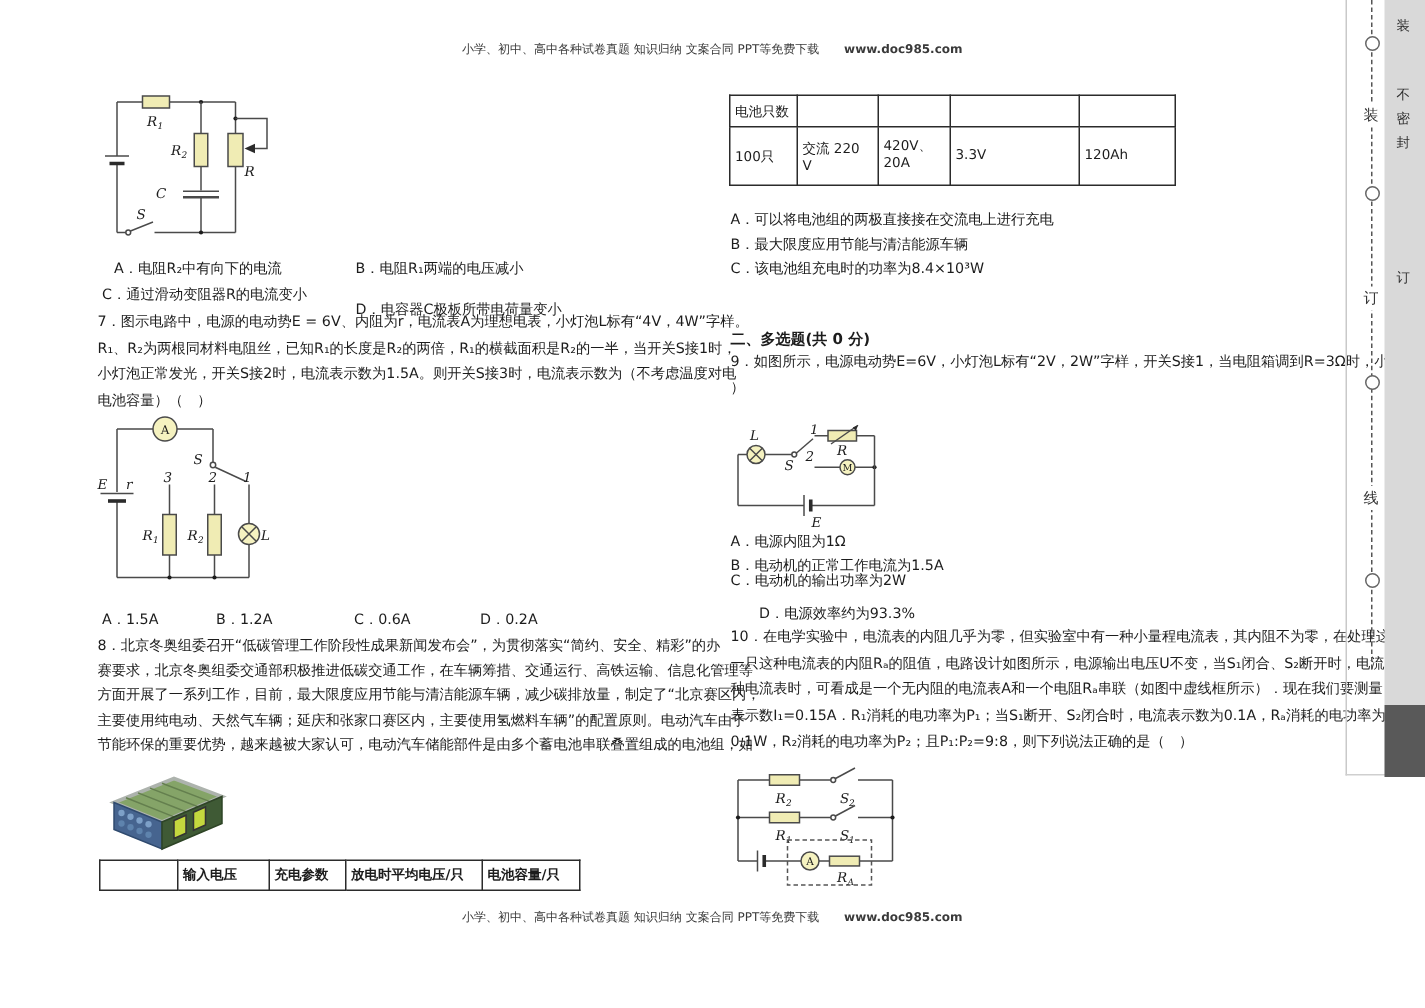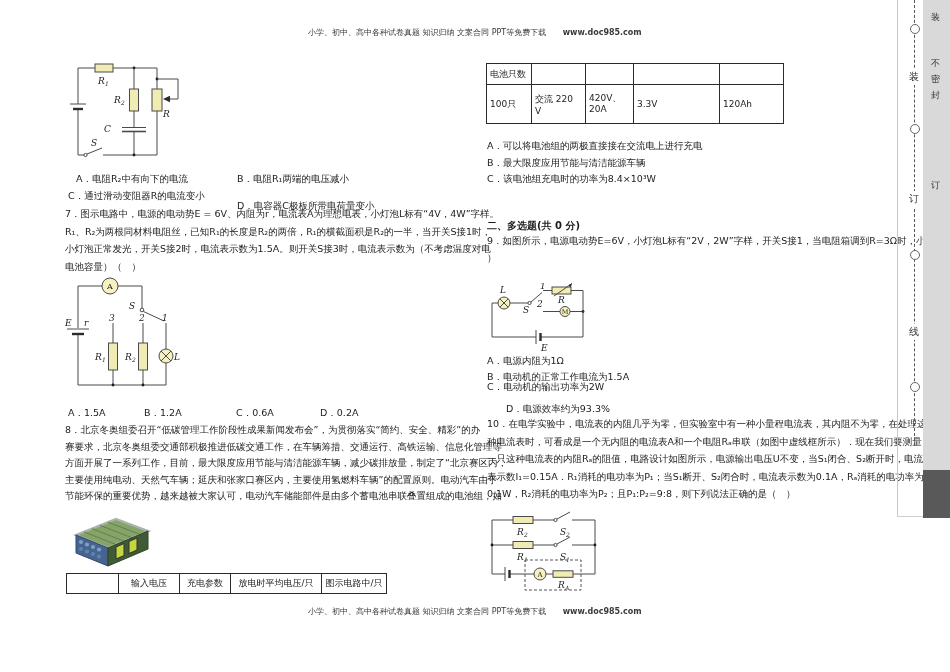--- a/index.html
+++ b/index.html
@@ -7,21 +7,21 @@
         font-family:"DejaVu Sans",sans-serif;color:#1c1c1c;}
   .abs{position:absolute;}
   .t{position:absolute;white-space:nowrap;font-size:9.5px;color:#1c1c1c;}
   .small{font-size:8px;color:#3a3a3a;}
   .para div{height:17.5px;white-space:nowrap;font-size:9.5px;}
   .para.lh165 div{height:16.5px;}
   .bold{font-weight:bold;}
   table{border-collapse:collapse;table-layout:fixed;}
   td{border:1px solid #2b2b2b;font-size:9px;color:#1c1c1c;padding:0 3px;overflow:hidden;}
   .spec td{text-align:left;vertical-align:middle;}
-  .params td{text-align:center;vertical-align:middle;}
+  .params td{text-align:left;vertical-align:middle;font-weight:bold;}
   .prewrap{white-space:pre-line;line-height:11px;}
   svg text{fill:#1c1c1c;}
   .lbl{font-family:"DejaVu Serif",serif;font-style:italic;font-size:9px;}
   .lbs{font-family:"DejaVu Serif",serif;font-style:italic;font-size:6px;}
   .sym{font-family:"DejaVu Serif",serif;font-size:8px;}
   .wire{stroke:#4a4a4a;stroke-width:1;fill:none;}
   .thick{stroke:#2b2b2b;stroke-width:2.4;fill:none;}
   .res{fill:#f0ecb4;stroke:#4a4a4a;stroke-width:1;}
   .dev{fill:#f5f2c0;stroke:#4a4a4a;stroke-width:1;}
   .dot{fill:#1c1c1c;}
@@ -144,21 +144,21 @@
     <polygon points="63,26.5 71,23 71,35 63,38.5" fill="#c4d83e" stroke="#333"></polygon>
   </svg>
 
   <table class="abs params" style="left:66px;top:573px;">
     <tbody>
         <tr style="height:20px;">
       <td style="width:45px;"></td>
       <td style="width:54px;">输入电压</td>
       <td style="width:44px;">充电参数</td>
       <td style="width:84px;">放电时平均电压/只</td>
-      <td style="width:58px;">图示电路中/只</td>
+      <td style="width:58px;">电池容量/只</td>
     </tr>
   </tbody>
     </table>
 
   <table class="abs spec" style="left:486px;top:63px;">
     <tbody>
         <tr style="height:21px;">
       <td style="width:38px;">电池只数</td>
       <td style="width:47px;"></td>
       <td style="width:41px;"></td>
@@ -216,22 +216,22 @@
     <text class="lbl" x="57" y="68">E</text>
   </svg>
 
   <div class="t" style="left:487px;top:355px;">A．电源内阻为1Ω</div>
   <div class="t" style="left:487px;top:371px;">B．电动机的正常工作电流为1.5A</div>
   <div class="t" style="left:487px;top:369px;margin-top:12px;">C．电动机的输出功率为2W</div>
   <div class="t" style="left:487px;top:403px;margin-left:19px;">D．电源效率约为93.3%</div>
 
   <div class="abs para" style="left:487px;top:418px;width:400px;">
     <div>10．在电学实验中，电流表的内阻几乎为零，但实验室中有一种小量程电流表，其内阻不为零，在处理这</div>
+    <div>一只这种电流表的内阻Rₐ的阻值，电路设计如图所示，电源输出电压U不变，当S₁闭合、S₂断开时，电流</div>
     <div>种电流表时，可看成是一个无内阻的电流表A和一个电阻Rₐ串联（如图中虚线框所示）．现在我们要测量</div>
-    <div>一只这种电流表的内阻Rₐ的阻值，电路设计如图所示，电源输出电压U不变，当S₁闭合、S₂断开时，电流</div>
     <div>表示数I₁=0.15A．R₁消耗的电功率为P₁；当S₁断开、S₂闭合时，电流表示数为0.1A，Rₐ消耗的电功率为</div>
     <div>0.1W，R₂消耗的电功率为P₂；且P₁:P₂=9:8，则下列说法正确的是（　）</div>
   </div>
 
   <svg class="abs" style="left:484px;top:510px;" width="122" height="88" viewBox="0 0 122 88">
     <path class="wire" d="M8,10 V64 M111,10 V64"></path>
 
     <path class="wire" d="M8,10 H29 M49,10 H70 M88,10 H111"></path>
     <rect class="res" x="29" y="6.5" width="20" height="7"></rect>
     <text class="lbl" x="33" y="25">R</text>

